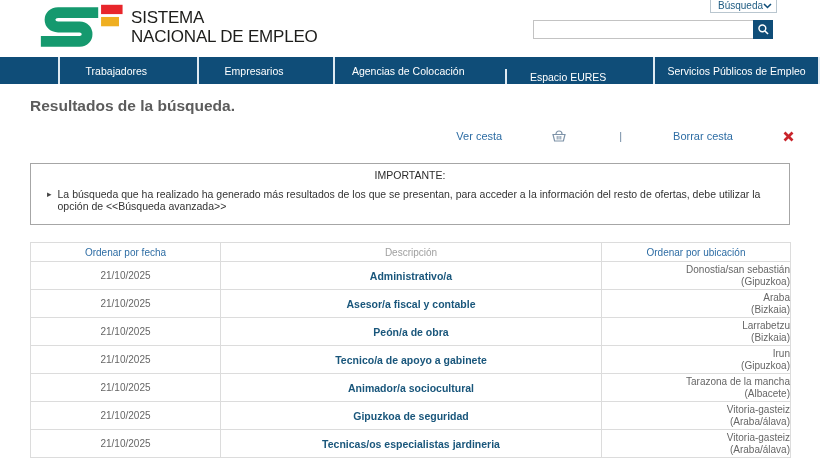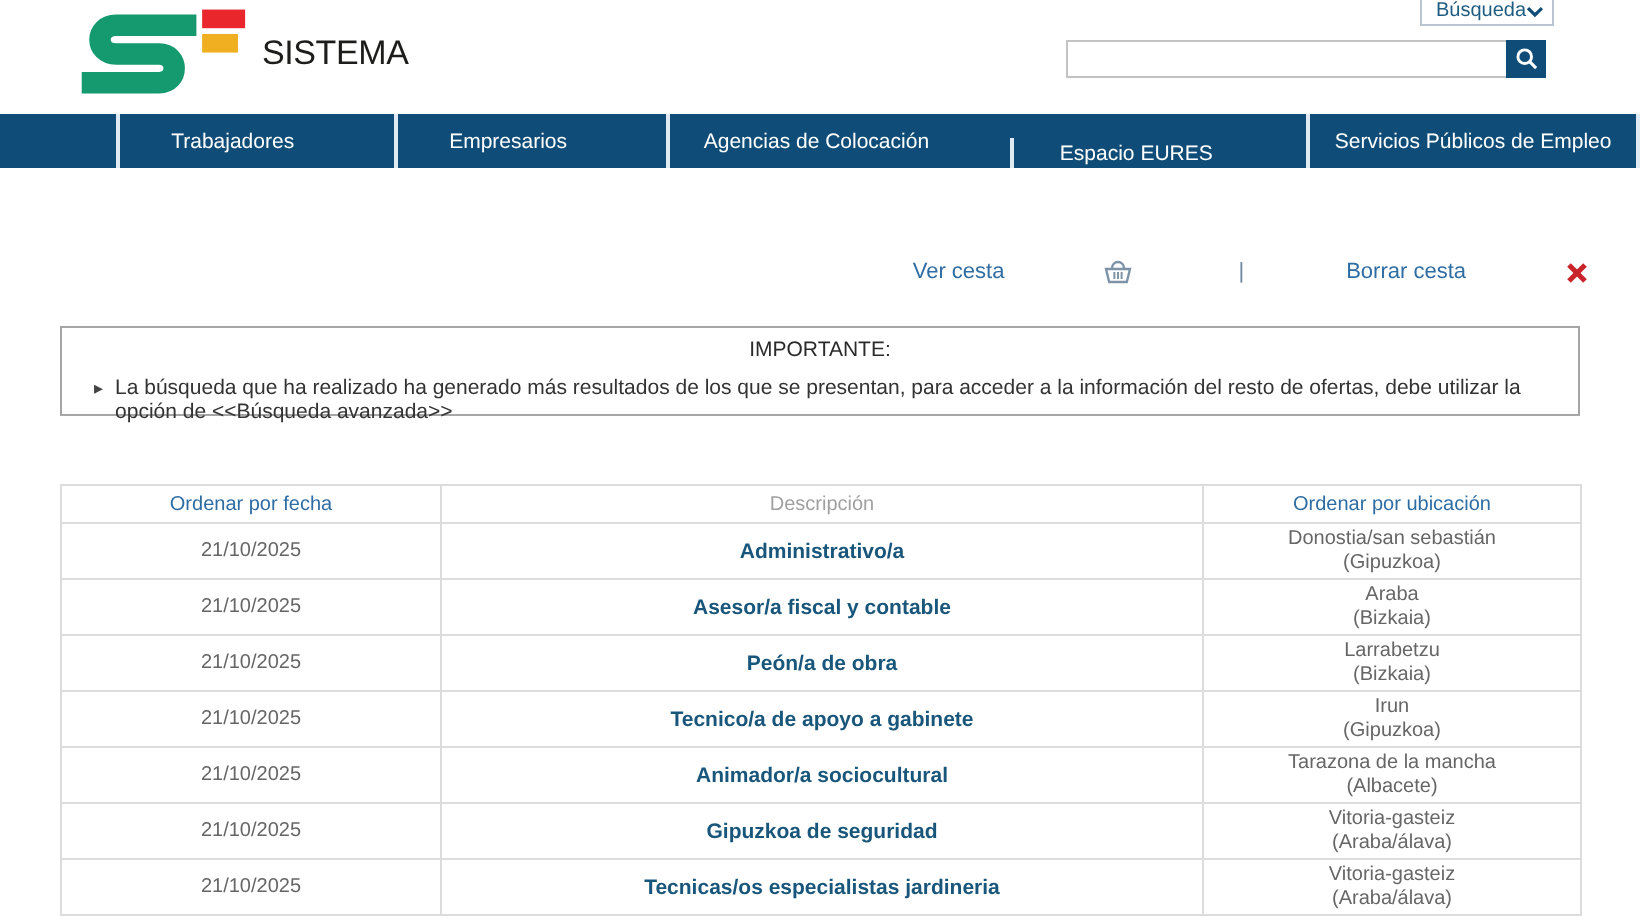--- a/index.html
+++ b/index.html
@@ -42,55 +42,56 @@
 
   
   .page-title{position:absolute;left:30px;top:97px;font-size:15.5px;color:#5c5c5c;}
   .cart-links{position:absolute;right:26px;top:130px;display:flex;align-items:center;
     font-size:11px;color:var(--link-blue);gap:46px;}
   .cart-links a{color:var(--link-blue);text-decoration:none;cursor:pointer;}
   .cart-sep{color:#6b87a0;margin:0 5px 0 7px;}
   .cart-icon{margin-left:4px;display:inline-flex;}
 
   
-  .notice{position:absolute;left:30px;top:163px;width:760px;height:45px;
+  .notice{position:absolute;left:30px;top:163px;width:760px;height:62px;
     border:1px solid var(--notice-border);background:#fff;padding-top:5px;}
   .notice-title{text-align:center;font-size:10.5px;color:#2b2b2b;}
   .notice-line{display:flex;align-items:flex-start;margin:7px 10px 0 16px;
     font-size:10.5px;color:#333;}
   .notice-bullet{color:#444;font-size:9px;margin:1px 6px 0 0;}
 
   
   .results{position:absolute;left:30px;top:242px;width:760px;border-collapse:collapse;
     table-layout:fixed;}
   .results th,.results td{border:1px solid var(--border-gray);text-align:center;
     font-weight:normal;padding:0;}
   .results col.c1{width:190px;} .results col.c2{width:381px;} .results col.c3{width:189px;}
   .results thead th{height:19px;font-size:10px;}
   .results thead .sort-link{color:var(--link-blue);cursor:pointer;text-decoration:none;}
   .results thead .desc-head{color:#a0a0a0;}
   .results tbody td{height:28px;font-size:10px;color:var(--text-gray);}
   .results tbody .desc-link{color:var(--desc-blue);font-weight:bold;font-size:10.5px;
     text-decoration:none;cursor:pointer;}
-  .loc span{display:block;line-height:12px;}
+  .loc span{display:block;line-height:12px;text-align:right;}
 </style>
 </head>
 <body>
 
 <div class="stage">
 
   <div class="header">
     <div class="logo">
       <svg class="logo-mark" viewBox="0 0 120 62" xmlns="http://www.w3.org/2000/svg">
         <path d="M 84 11 L 28 11 C 13 11 13 31 28 31 L 58 31 C 72 31 72 51 58 51 L 4 51" fill="none" stroke="#15996e" stroke-width="15"></path>
         <rect x="88" y="0" width="30" height="13" fill="#e8262b"></rect>
         <rect x="88" y="17" width="25" height="13" fill="#efaf21"></rect>
       </svg>
       <div class="logo-text">
         <div>SISTEMA</div>
+        <div>NACIONAL DE EMPLEO</div>
       </div>
     </div>
 
     <div class="lang-select">
       <span>Búsqueda</span>
       <svg width="9" height="6" viewBox="0 0 9 6">
         <polyline points="1,1 4.5,4.5 8,1" fill="none" stroke="#0f4d78" stroke-width="1.6"></polyline>
       </svg>
     </div>
 
@@ -107,20 +108,21 @@
 
   <nav class="nav">
     <div class="nav-spacer-left"></div>
     <div class="nav-item">Trabajadores</div>
     <div class="nav-item">Empresarios</div>
     <div class="nav-item">Agencias de Colocación</div>
     <div class="nav-item">Espacio EURES</div>
     <div class="nav-item">Servicios Públicos de Empleo</div>
   </nav>
 
+  <h1 class="page-title">Resultados de la búsqueda.</h1>
 
   <div class="cart-links">
     <a>Ver cesta</a>
     <span class="cart-icon">
       <svg width="14" height="12" viewBox="0 0 14 12">
         <path d="M4 4 A3 3 0 0 1 10 4" fill="none" stroke="#7e93a8" stroke-width="1.2"></path>
         <path d="M1 4.5 L13 4.5 L11.4 11 L2.6 11 Z" fill="none" stroke="#7e93a8" stroke-width="1.2"></path>
         <line x1="5.2" y1="6" x2="5.2" y2="9.5" stroke="#7e93a8" stroke-width="1"></line>
         <line x1="7" y1="6" x2="7" y2="9.5" stroke="#7e93a8" stroke-width="1"></line>
         <line x1="8.8" y1="6" x2="8.8" y2="9.5" stroke="#7e93a8" stroke-width="1"></line>

